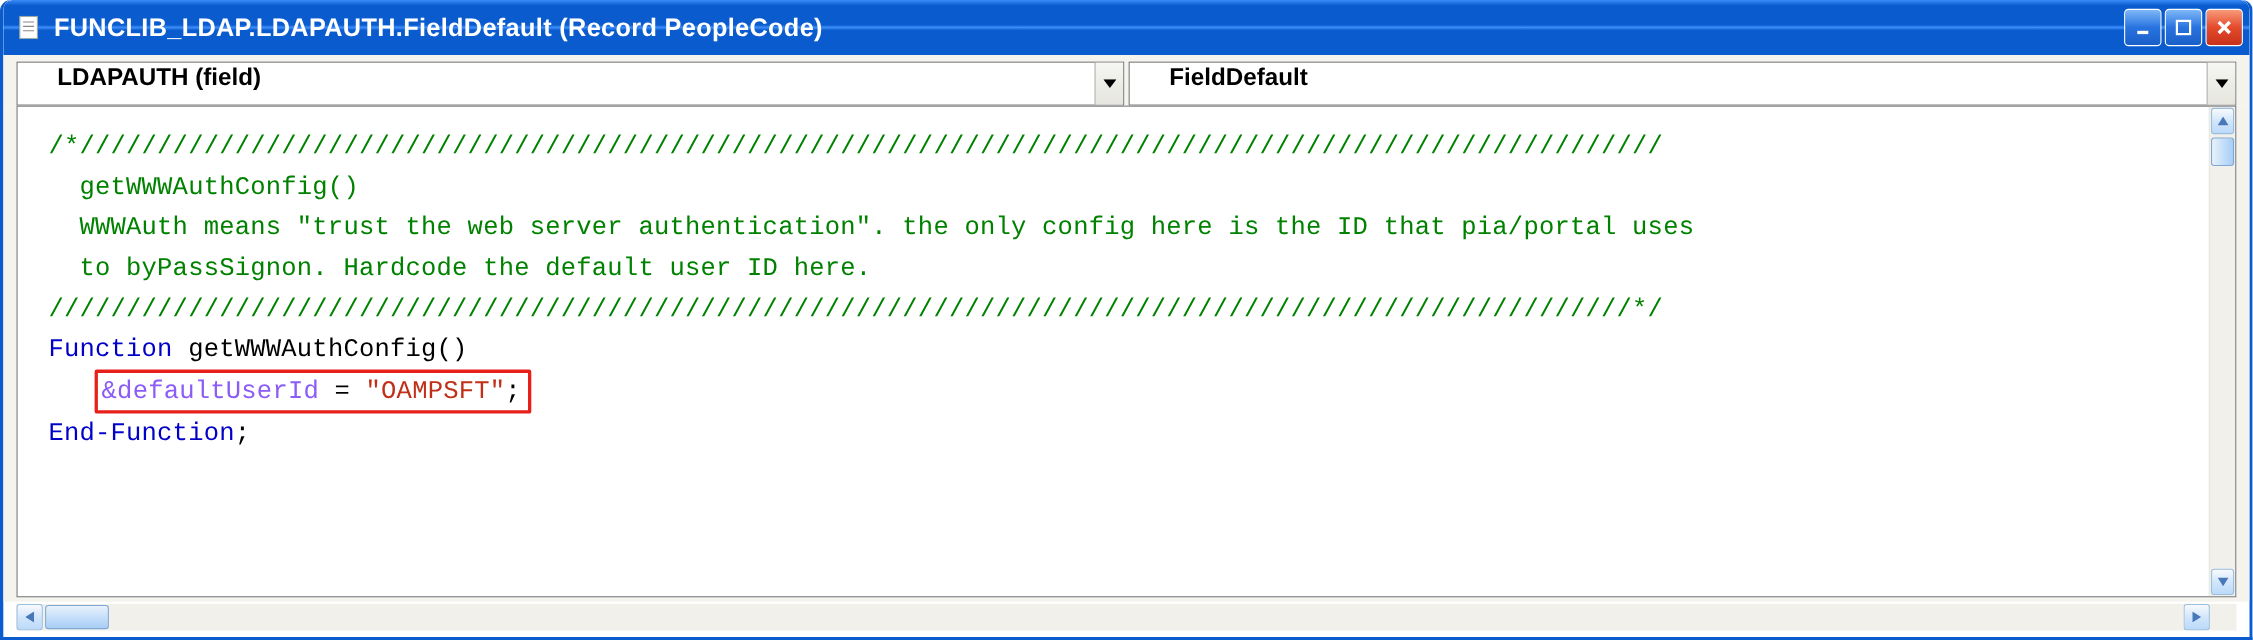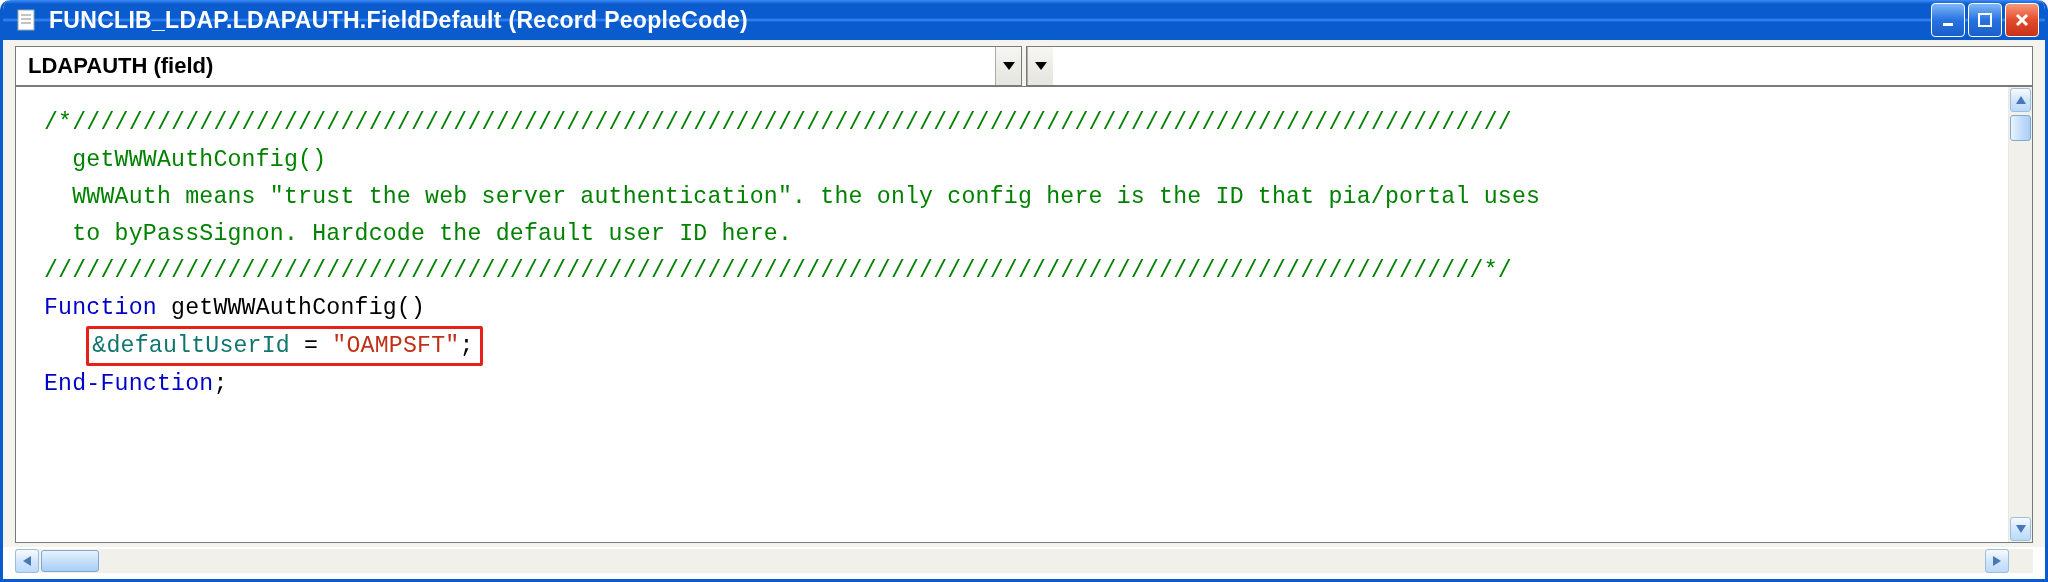--- a/index.html
+++ b/index.html
@@ -15,21 +15,21 @@
   height: 582px;
   border: 3px solid #0A5CCE;
   border-top: none;
   border-radius: 10px 10px 0 0;
   overflow: hidden;
   display: flex;
   flex-direction: column;
   background: #fff;
 }
 .titlebar {
-  height: 40px;
+  height: 50px;
   background: linear-gradient(to bottom, #3B8CF8 0%, #0A5CCE 10%, #0A5CCE 45%, #3B8CF8 50%, #0A5CCE 55%, #0A5CCE 100%);
   display: flex;
   align-items: center;
   padding: 0 6px 0 10px;
   color: #fff;
   border-radius: 8px 8px 0 0;
 }
 .titlebar .app-icon {
   width: 26px;
   height: 26px;
@@ -66,25 +66,26 @@
   background: #F4F3EE;
   display: flex;
   padding: 6px 12px 2px 12px;
   gap: 4px;
 }
 .dropdown {
   height: 40px;
   border: 1px solid #7A7A7A;
   background: #fff;
   display: flex;
-  align-items: center;
+  align-items: flex-start;
   position: relative;
   font-weight: bold;
   font-size: 22px;
   cursor: pointer;
+  padding-left: 24px;
 }
 .dropdown.left { flex: 1; }
 .dropdown.right { flex: 1; }
 .dropdown .dd-text {
   padding: 0 12px;
   flex: 1;
   color: #000;
 }
 .dropdown .dd-arrow {
   width: 26px; height: 100%;
@@ -116,21 +117,21 @@
   font-family: "Courier New", monospace;
   font-size: 23.2px;
   line-height: 37px;
   letter-spacing: 0.2px;
   white-space: pre;
   overflow: hidden;
   color: #000;
 }
 .c-comment { color: #008200; }
 .c-keyword { color: #0000C8; text-align: right; }
-.c-var     { color: #0f766e; }
+.c-var     { color: #8b5cf6; }
 .c-string  { color: #C03018; }
 .c-ident   { color: #000; }
 .c-punct   { color: #000; }
 .highlight-box {
   border: 3px solid #E8201A;
   border-radius: 2px;
   padding: 0 6px 0 3px;
   display: inline-block;
   line-height: 34px;
   margin-top: -1px;
@@ -221,20 +222,21 @@
   <div class="dropdown-row">
     <div class="dropdown left">
       <span class="dd-text">LDAPAUTH   (field)</span>
       <span class="dd-arrow">
         <svg width="12" height="8" viewBox="0 0 12 8">
             <polygon points="0,0 12,0 6,8" fill="#000"></polygon>
           </svg>
       </span>
     </div>
     <div class="dropdown right">
+      <span class="dd-text">FieldDefault</span>
       <span class="dd-arrow">
         <svg width="12" height="8" viewBox="0 0 12 8">
             <polygon points="0,0 12,0 6,8" fill="#000"></polygon>
           </svg>
       </span>
     </div>
   </div>
 
   <div class="editor-wrap">
     <div class="editor-border">

